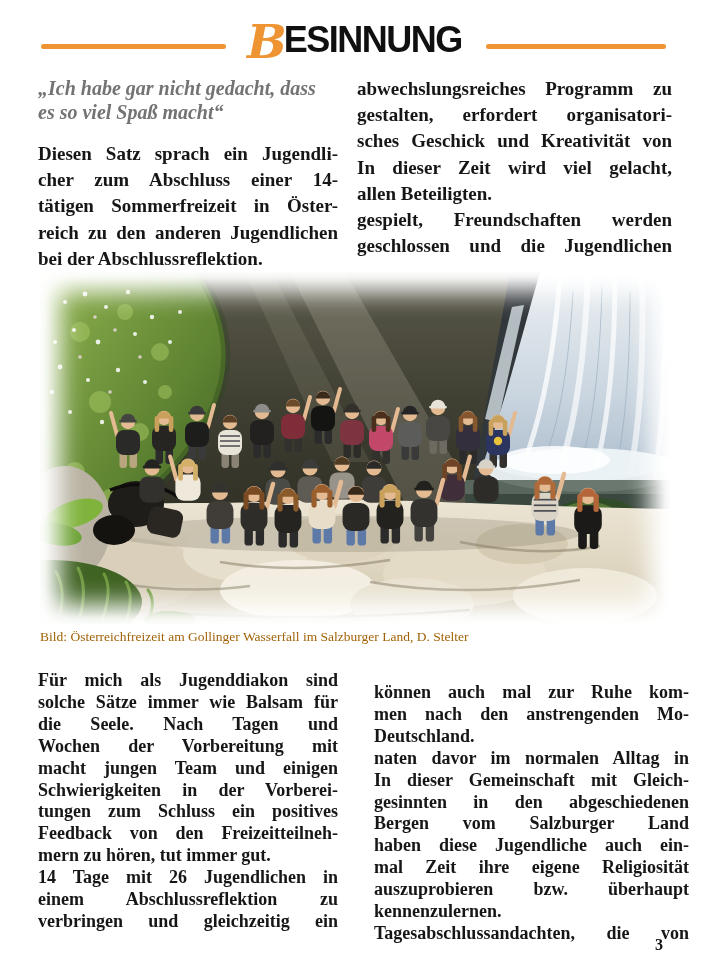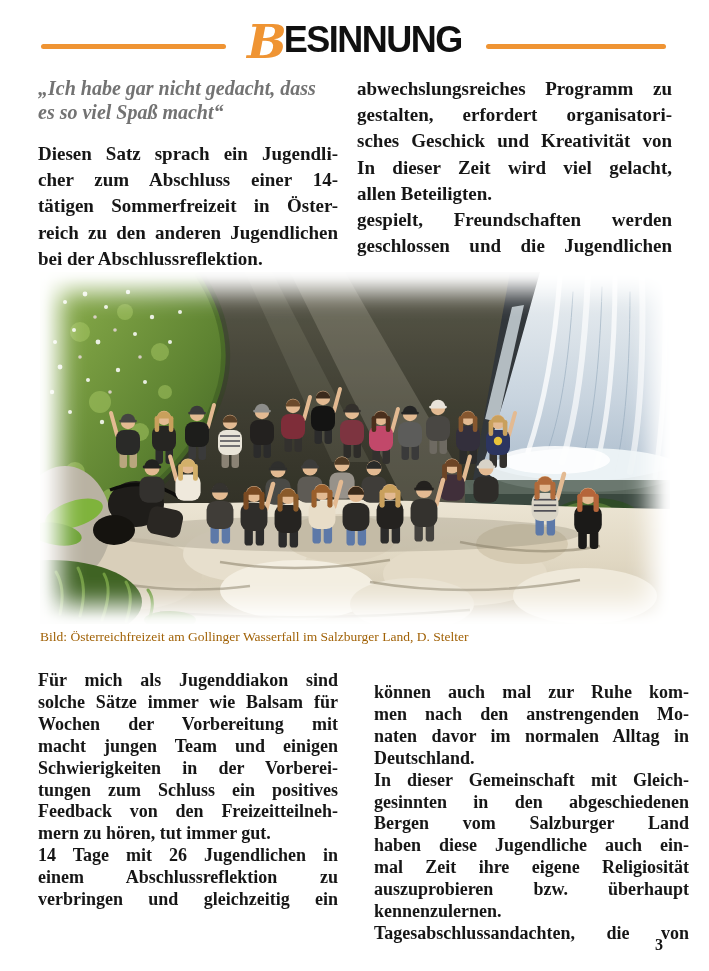--- a/index.html
+++ b/index.html
@@ -489,35 +489,36 @@
     </g>
   </svg>
   <div class="photo-fade"></div>
 </div>
 
 <div class="caption">Bild: Österreichfreizeit am Gollinger Wasserfall im Salzburger Land, D. Stelter</div>
 
 <div class="textcol tc-bot col1-bot">
     <div class="line">Für mich als Jugenddiakon sind</div>
     <div class="line">solche Sätze immer wie Balsam für</div>
+    <div class="line">die Seele. Nach Tagen und</div>
     <div class="line">Wochen der Vorbereitung mit</div>
     <div class="line">macht jungen Team und einigen</div>
     <div class="line">Schwierigkeiten in der Vorberei-</div>
     <div class="line">tungen zum Schluss ein positives</div>
     <div class="line">Feedback von den Freizeitteilneh-</div>
     <div class="line last">mern zu hören, tut immer gut.</div>
     <div class="line">14 Tage mit 26 Jugendlichen in</div>
     <div class="line">einem Abschlussreflektion zu</div>
     <div class="line">verbringen und gleichzeitig ein</div>
   </div>
 <div class="textcol tc-bot col2-bot">
     <div class="line">können auch mal zur Ruhe kom-</div>
     <div class="line">men nach den anstrengenden Mo-</div>
+    <div class="line last">Deutschland.</div>
     <div class="line">naten davor im normalen Alltag in</div>
-    <div class="line last">Deutschland.</div>
     <div class="line">In dieser Gemeinschaft mit Gleich-</div>
     <div class="line">gesinnten in den abgeschiedenen</div>
     <div class="line">Bergen vom Salzburger Land</div>
     <div class="line">haben diese Jugendliche auch ein-</div>
     <div class="line">mal Zeit ihre eigene Religiosität</div>
     <div class="line">auszuprobieren bzw. überhaupt</div>
     <div class="line last">kennenzulernen.</div>
     <div class="line">Tagesabschlussandachten, die von</div>
   </div>
 

